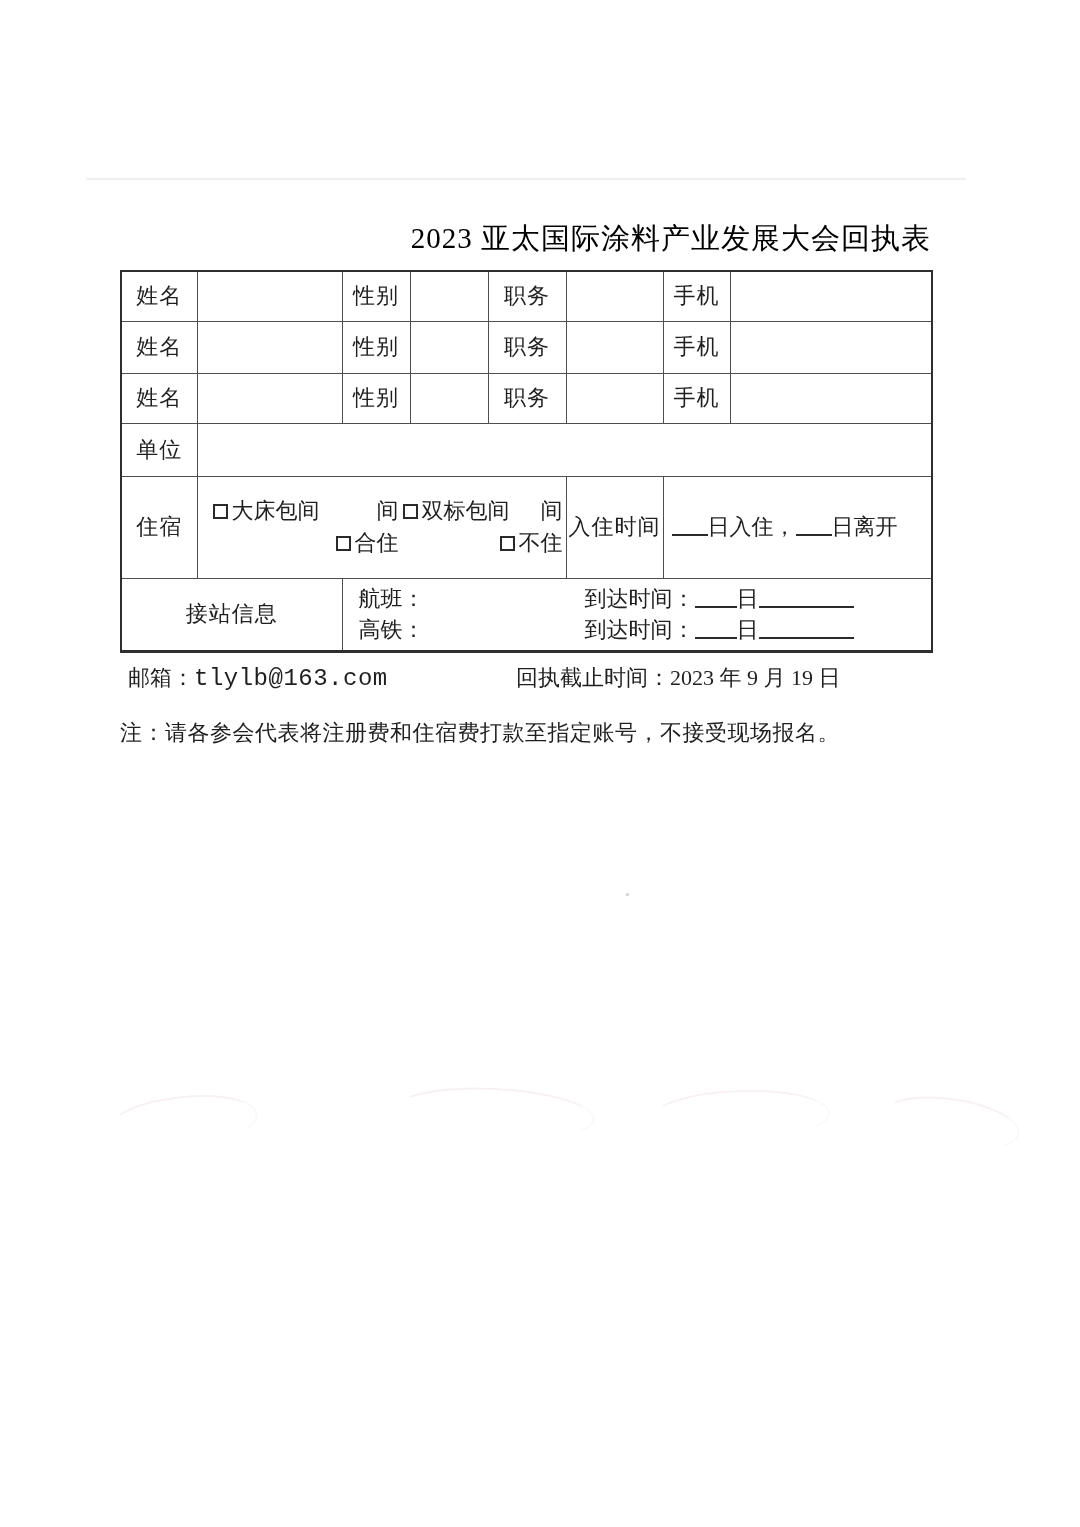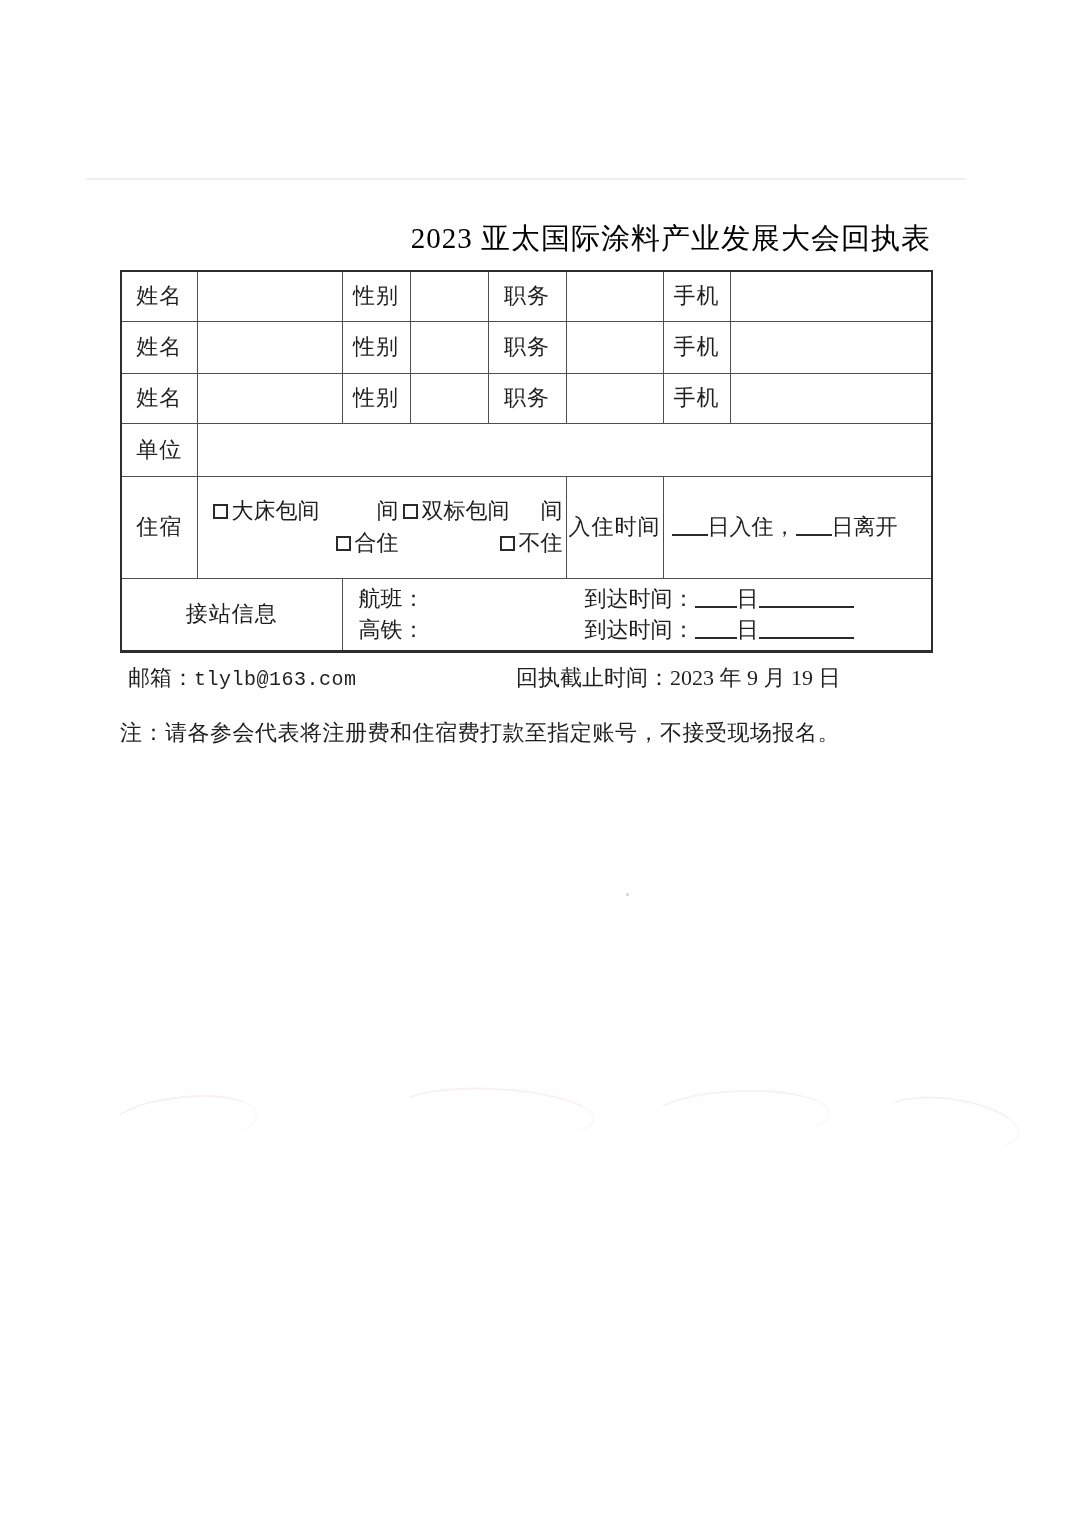--- a/index.html
+++ b/index.html
@@ -80,21 +80,21 @@
   .footer-line {
     position: relative;
     margin-top: 9px;
     height: 32px;
     font-size: 22px;
     line-height: 32px;
     padding-left: 8px;
   }
   .email-value {
     font-family: "Liberation Mono", "DejaVu Sans Mono", monospace;
-    font-size: 20px;
+    font-size: 24px;
     letter-spacing: 0.5px;
   }
   .deadline { position: absolute; left: 396px; top: 0; }
   .note-line {
     margin-top: 24px;
     font-size: 22px;
     line-height: 30px;
     letter-spacing: 0.5px;
   }
 

